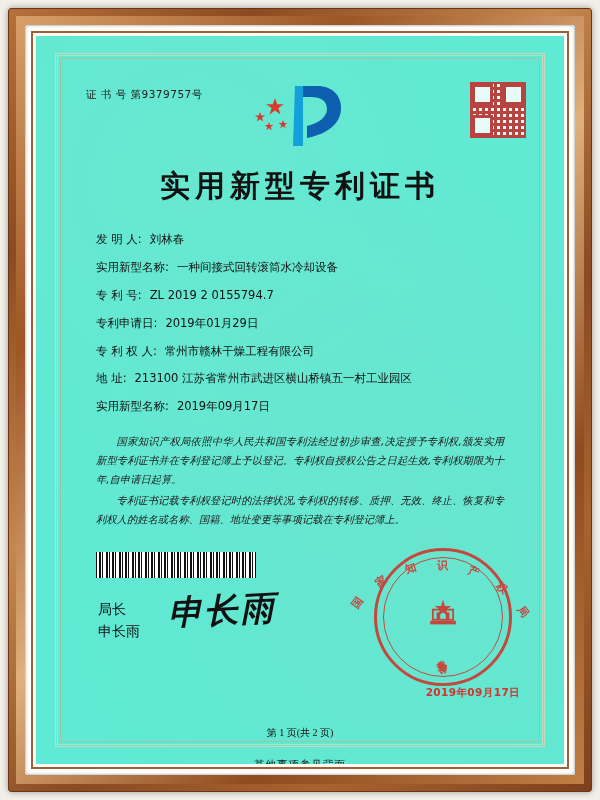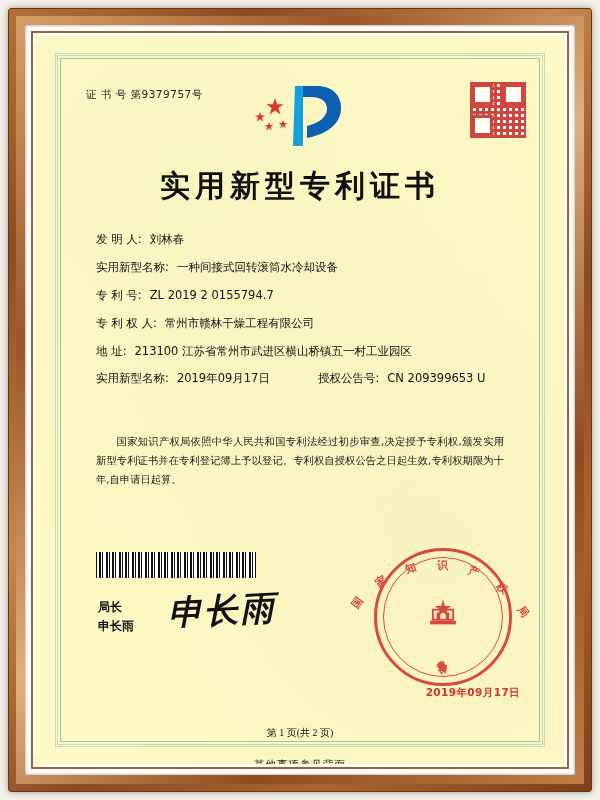--- a/index.html
+++ b/index.html
@@ -44,21 +44,21 @@
     box-sizing: border-box;
     border: 2px solid #a2602e;
     background: #fdfdfb;
   }
 
   
   .paper {
     position: absolute;
     left: 36px; top: 36px;
     width: 528px; height: 728px;
-    background: #fef9c3;
+    background: #5eead4;
     box-sizing: border-box;
     overflow: hidden;
   }
   .paper::before {
     content: "";
     position: absolute;
     inset: 0;
     background:
       radial-gradient(circle at 30% 20%, rgba(190,210,180,.10), transparent 60%),
       radial-gradient(circle at 75% 70%, rgba(200,185,160,.10), transparent 60%);
@@ -156,20 +156,21 @@
 
   
   .paras {
     position: absolute;
     left: 60px; top: 396px;
     width: 408px;
     font-size: 10.3px;
     line-height: 1.85;
     color: #1a1a1a;
     text-align: justify;
+    font-style: italic;
   }
   .paras p {
     margin: 0 0 2px 0;
     text-indent: 2em;
   }
 
   
   .barcode {
     position: absolute;
     left: 60px; top: 516px;
@@ -179,24 +180,23 @@
         #111 0 1px, #fff 1px 3px,
         #111 3px 5px, #fff 5px 6px,
         #111 6px 7px, #fff 7px 10px,
         #111 10px 12px, #fff 12px 13px);
   }
 
   
   .sig-labels {
     position: absolute;
     left: 62px; top: 562px;
-    font-size: 12px;
+    font-size: 14px;
     line-height: 1.6;
     color: #111;
-    font-weight: bold;
   }
   .sig-script {
     position: absolute;
     left: 132px; top: 552px;
     font-family: "DejaVu Serif", "Liberation Serif", serif;
     font-size: 34px;
     font-style: italic;
     font-weight: bold;
     color: #111;
     letter-spacing: 2px;
@@ -306,39 +306,40 @@
     </div>
     <div class="row">
       <span class="lbl">实用新型名称:</span>
       <span class="val">一种间接式回转滚筒水冷却设备</span>
     </div>
     <div class="row">
       <span class="lbl">专 利 号:</span>
       <span class="val">ZL 2019 2 0155794.7</span>
     </div>
     <div class="row">
+      <span class="lbl">专利申请日:</span>
+      <span class="val">2019年01月29日</span>
+    </div>
+    <div class="row">
       <span class="lbl">专 利 权 人:</span>
       <span class="val">常州市赣林干燥工程有限公司</span>
     </div>
     <div class="row">
       <span class="lbl">地 址:</span>
       <span class="val">213100 江苏省常州市武进区横山桥镇五一村工业园区</span>
     </div>
     <div class="row two-col">
       <span class="lbl">实用新型名称:</span>
       <span class="val">2019年09月17日</span>
-      <span class="seg2">
-        <span class="lbl">授权公告号:</span>
-        <span class="val">CN 209399653 U</span>
-      </span>
     </div>
   </div>
 
   <div class="paras">
     <p>国家知识产权局依照中华人民共和国专利法经过初步审查,决定授予专利权,颁发实用新型专利证书并在专利登记簿上予以登记。专利权自授权公告之日起生效,专利权期限为十年,自申请日起算。</p>
+    <p>专利证书记载专利权登记时的法律状况,专利权的转移、质押、无效、终止、恢复和专利权人的姓名或名称、国籍、地址变更等事项记载在专利登记簿上。</p>
   </div>
 
   <div class="barcode"></div>
 
   <div class="sig-labels">
     <div>局长</div>
     <div>申长雨</div>
   </div>
   <div class="sig-script">申长雨</div>
 

